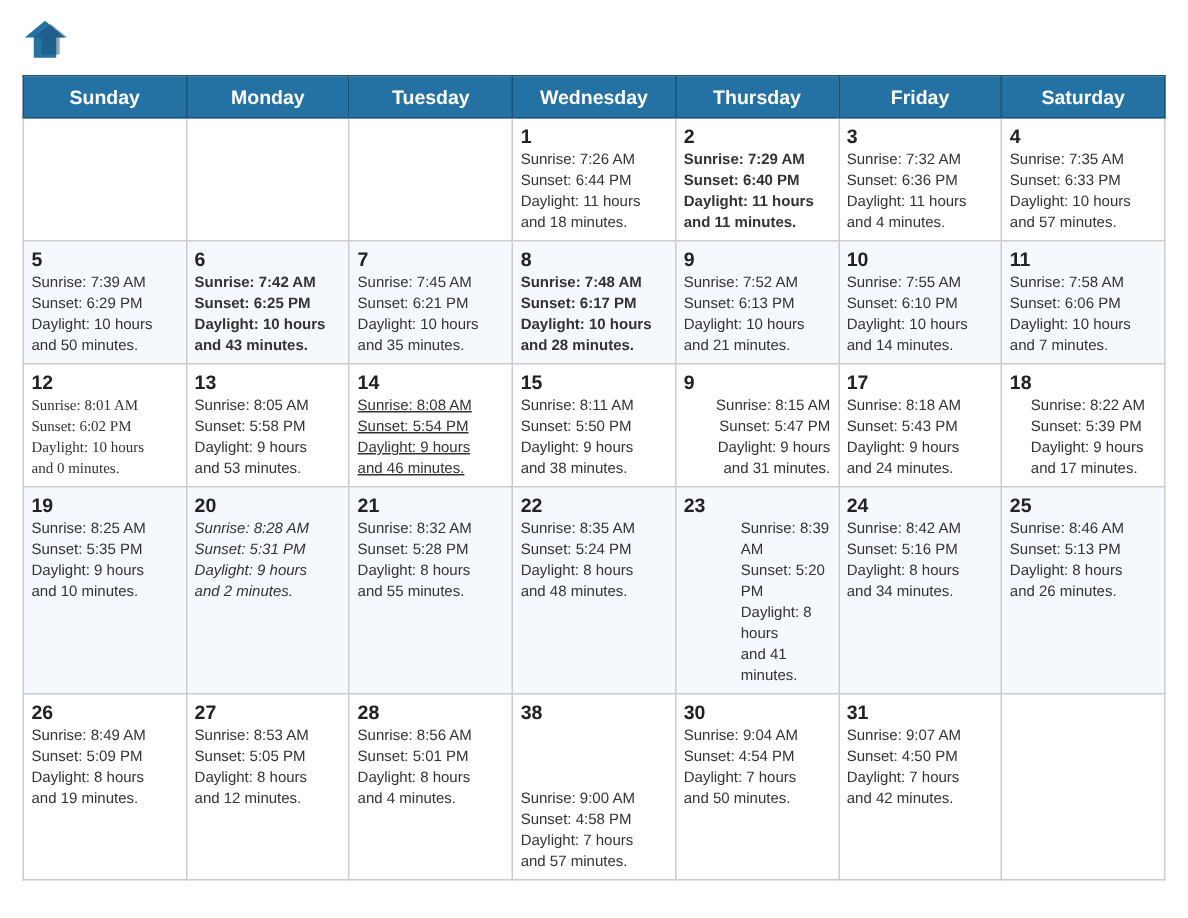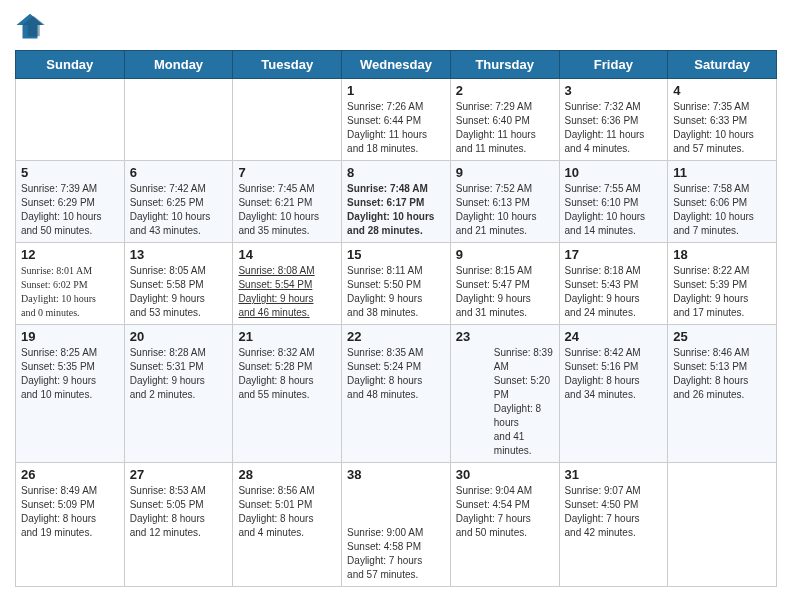--- a/index.html
+++ b/index.html
@@ -129,21 +129,21 @@
           <td class="empty"></td>
           <td>
             <div class="day-number">1</div>
             <div class="day-info" style="white-space: pre-line;">Sunrise: 7:26 AM
 Sunset: 6:44 PM
 Daylight: 11 hours
 and 18 minutes.</div>
           </td>
           <td>
             <div class="day-number">2</div>
-            <div class="day-info" style="white-space: pre-line;">Sunrise: 7:29 AM
+            <div class="day-info" style="white-space: pre-line; font-weight: bold;">Sunrise: 7:29 AM
 Sunset: 6:40 PM
 Daylight: 11 hours
 and 11 minutes.</div>
           </td>
           <td>
             <div class="day-number">3</div>
             <div class="day-info" style="white-space: pre-line;">Sunrise: 7:32 AM
 Sunset: 6:36 PM
 Daylight: 11 hours
 and 4 minutes.</div>
@@ -159,21 +159,21 @@
         <tr>
           <td>
             <div class="day-number">5</div>
             <div class="day-info" style="white-space: pre-line;">Sunrise: 7:39 AM
 Sunset: 6:29 PM
 Daylight: 10 hours
 and 50 minutes.</div>
           </td>
           <td>
             <div class="day-number">6</div>
-            <div class="day-info" style="white-space: pre-line;">Sunrise: 7:42 AM
+            <div class="day-info" style="white-space: pre-line; font-weight: bold;">Sunrise: 7:42 AM
 Sunset: 6:25 PM
 Daylight: 10 hours
 and 43 minutes.</div>
           </td>
           <td>
             <div class="day-number">7</div>
             <div class="day-info" style="white-space: pre-line;">Sunrise: 7:45 AM
 Sunset: 6:21 PM
 Daylight: 10 hours
 and 35 minutes.</div>
@@ -231,51 +231,51 @@
           </td>
           <td>
             <div class="day-number">15</div>
             <div class="day-info" style="white-space: pre-line;">Sunrise: 8:11 AM
 Sunset: 5:50 PM
 Daylight: 9 hours
 and 38 minutes.</div>
           </td>
           <td>
             <div class="day-number">9</div>
-            <div class="day-info" style="white-space: pre-line;">Sunrise: 8:15 AM
+            <div class="day-info" style="white-space: pre-line; text-align: right;">Sunrise: 8:15 AM
 Sunset: 5:47 PM
 Daylight: 9 hours
 and 31 minutes.</div>
           </td>
           <td>
             <div class="day-number">17</div>
             <div class="day-info" style="white-space: pre-line;">Sunrise: 8:18 AM
 Sunset: 5:43 PM
 Daylight: 9 hours
 and 24 minutes.</div>
           </td>
           <td>
             <div class="day-number">18</div>
-            <div class="day-info" style="white-space: pre-line;">Sunrise: 8:22 AM
+            <div class="day-info" style="white-space: pre-line; margin-left: 14px;">Sunrise: 8:22 AM
 Sunset: 5:39 PM
 Daylight: 9 hours
 and 17 minutes.</div>
           </td>
         </tr>
         <tr>
           <td>
             <div class="day-number">19</div>
             <div class="day-info" style="white-space: pre-line;">Sunrise: 8:25 AM
 Sunset: 5:35 PM
 Daylight: 9 hours
 and 10 minutes.</div>
           </td>
           <td>
             <div class="day-number">20</div>
-            <div class="day-info" style="white-space: pre-line;">Sunrise: 8:28 AM
+            <div class="day-info" style="white-space: pre-line; font-style: italic;">Sunrise: 8:28 AM
 Sunset: 5:31 PM
 Daylight: 9 hours
 and 2 minutes.</div>
           </td>
           <td>
             <div class="day-number">21</div>
             <div class="day-info" style="white-space: pre-line;">Sunrise: 8:32 AM
 Sunset: 5:28 PM
 Daylight: 8 hours
 and 55 minutes.</div>

